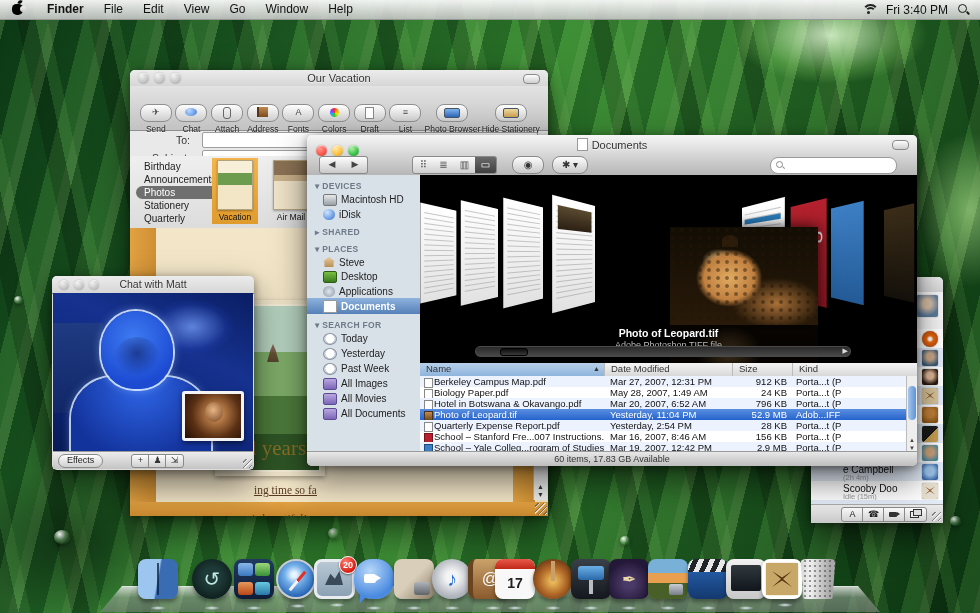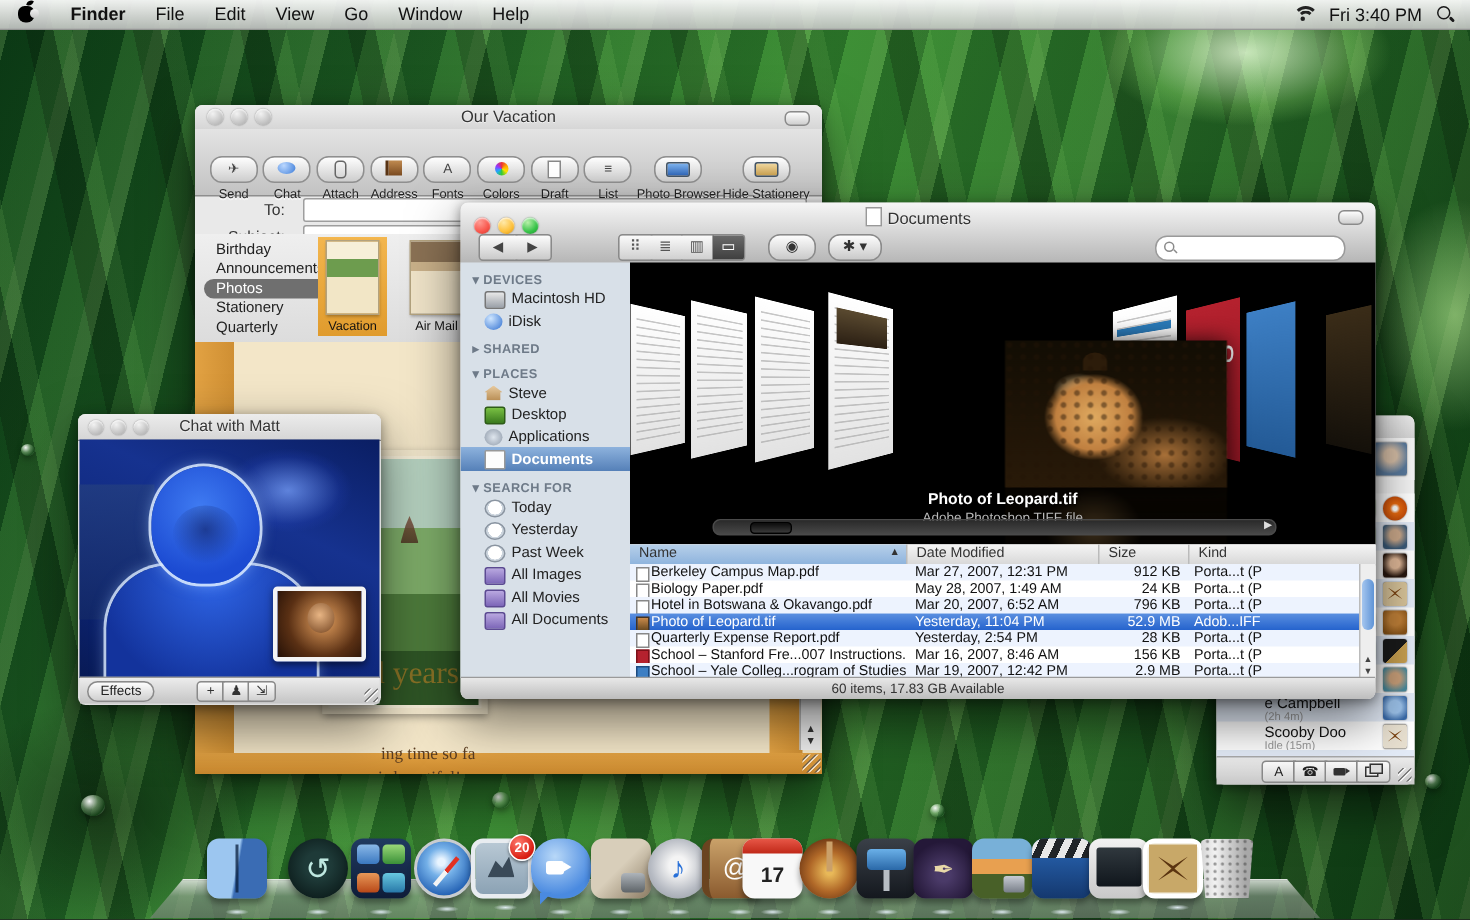--- a/index.html
+++ b/index.html
@@ -338,21 +338,21 @@
     <div id="mail-body">
       <div class="side" style="left:0;"></div>
       <div class="side" style="right:13px;width:22px;"></div>
       <div class="bottom"></div>
       <div id="postcard">
         <div class="img"></div>
         <div class="temple"></div>
         <div class="temple t2"></div>
       </div>
       <div class="mail-heading" style="left:116px;top:208px;">d years</div>
-      <div class="mail-line" style="left:124px;top:269px;">ing time so fa</div>
+      <div class="mail-line" style="left:124px;top:256px;text-decoration:underline;">ing time so fa</div>
       <div class="mail-line" style="left:122px;top:285px;">is beautiful!</div>
 
     </div>
     <div id="mail-scroll">
       <div class="thumbv"></div>
       <div class="arr" style="bottom:10px;">▲</div>
       <div class="arr" style="bottom:2px;">▼</div>
     </div>
     <div class="grip" style="right:1px;bottom:1px;"></div>
   </div>

